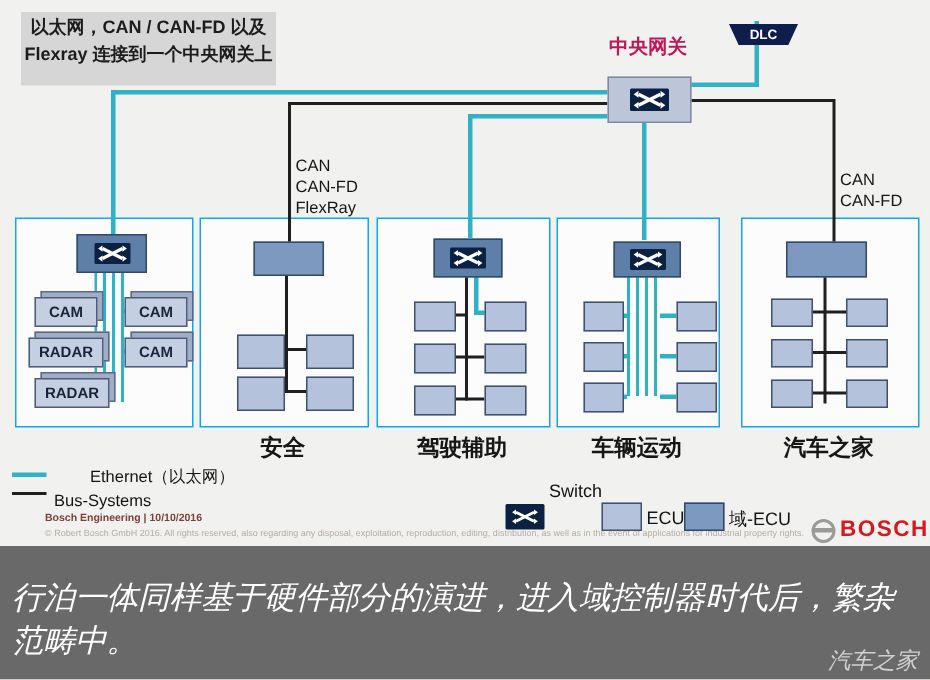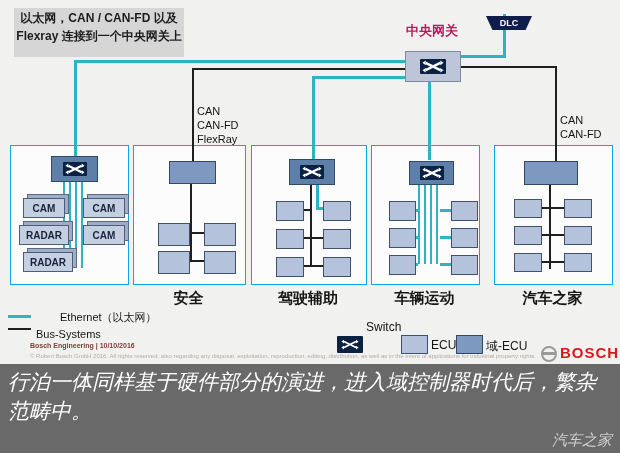--- a/index.html
+++ b/index.html
@@ -238,18 +238,18 @@
   <div class="abs ecu" style="left:401px;top:335px;width:25px;height:17px;"></div>
   <div class="abs blegend" style="left:431px;top:338px;">ECU</div>
   <div class="abs decu" style="left:456px;top:335px;width:25px;height:17px;"></div>
   <div class="abs blegend" style="left:486px;top:338px;">域-ECU</div>
 
   <div class="abs bosch-circle" style="left:541px;top:346px;"></div>
   <div class="abs bosch-word" style="left:560px;top:344px;">BOSCH</div>
 </div>
 
 <div class="caption">
-  <div style="padding-top:3px;">
+  <div style="padding-top:20px;">
     <div class="cline">行泊一体同样基于硬件部分的演进，进入域控制器时代后，繁杂</div>
     <div class="cline">范畴中。</div>
   </div>
   <div class="watermark">汽车之家</div>
 </div>
 
 </body></html>

